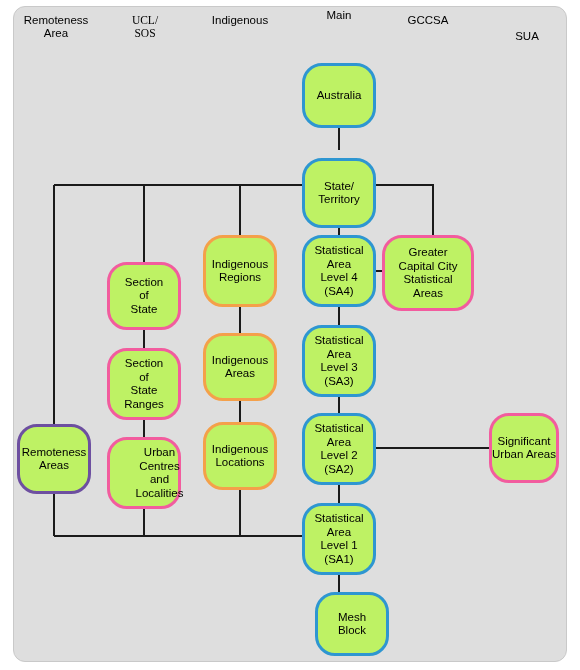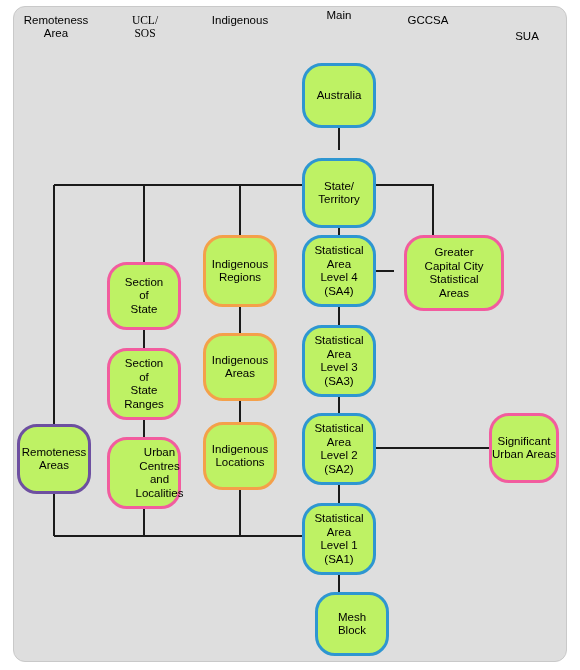--- a/index.html
+++ b/index.html
@@ -115,21 +115,21 @@
       <div class="node blue" style="left: 302px; top: 413px; width: 74px; height: 72px; border-color: rgb(46, 150, 209);"><span>Statistical
 Area
 Level 2
 (SA2)</span></div>
       <div class="node blue" style="left: 302px; top: 503px; width: 74px; height: 72px; border-color: rgb(46, 150, 209);"><span>Statistical
 Area
 Level 1
 (SA1)</span></div>
       <div class="node blue" style="left: 315px; top: 592px; width: 74px; height: 64px; border-color: rgb(46, 150, 209);"><span>Mesh
 Block</span></div>
-      <div class="node pink" style="left: 404px; top: 235px; width: 100px; height: 76px; border-color: rgb(242, 92, 158); align-items: center;"><span>Greater
+      <div class="node pink" style="left: 382px; top: 235px; width: 92px; height: 76px; border-color: rgb(242, 92, 158); align-items: center;"><span>Greater
 Capital City
 Statistical
 Areas</span></div>
       <div class="node pink" style="left: 489px; top: 413px; width: 70px; height: 70px; border-color: rgb(242, 92, 158);"><span>Significant
 Urban Areas</span></div>
       <div class="node pink" style="left: 107px; top: 262px; width: 74px; height: 68px; border-color: rgb(242, 92, 158);"><span>Section
 of
 State</span></div>
       <div class="node pink" style="left: 107px; top: 348px; width: 74px; height: 72px; border-color: rgb(242, 92, 158);"><span>Section
 of

